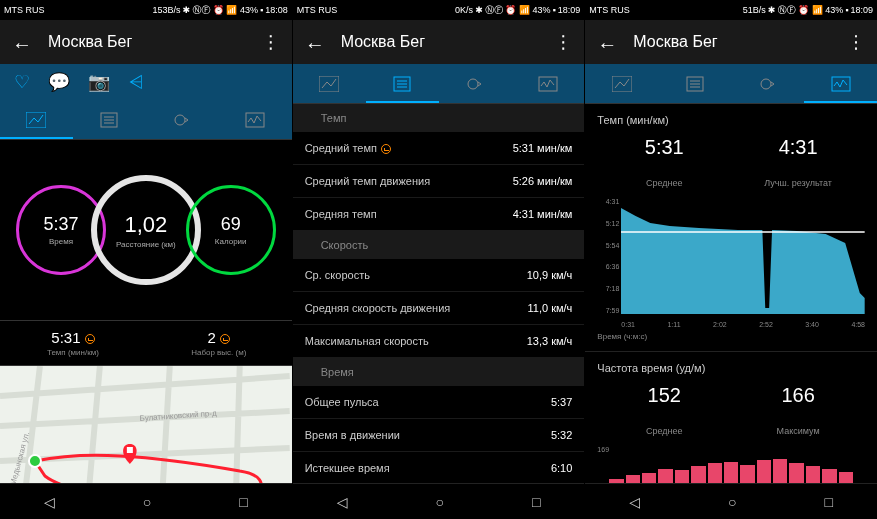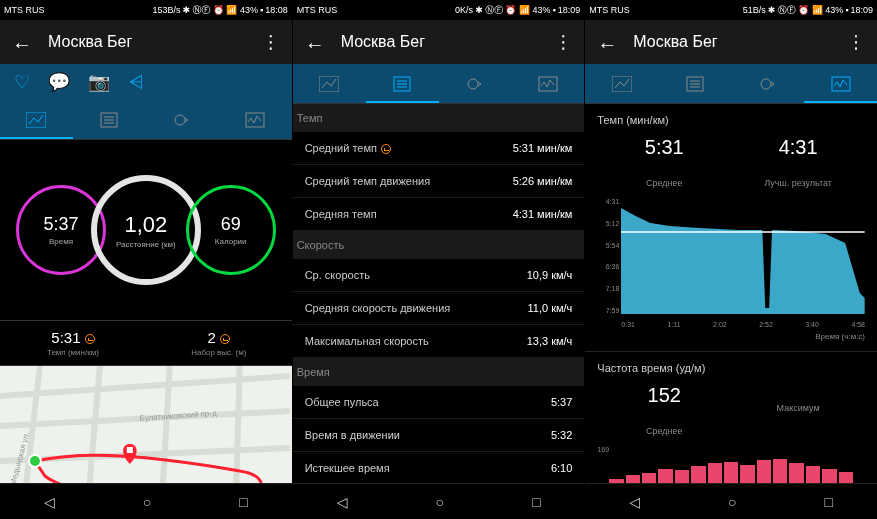--- a/index.html
+++ b/index.html
@@ -27,35 +27,35 @@
 .circle .val{font-size:18px;color:#fff}
 .c-dist .val{font-size:22px}
 .circle .lbl{font-size:8px;color:#aaa;margin-top:2px}
 .summary{display:flex;border-top:1px solid #333;border-bottom:1px solid #333}
 .summary>div{flex:1;padding:8px;text-align:center}
 .summary .v{font-size:15px;color:#fff}
 .summary .l{font-size:8px;color:#888;margin-top:2px}
 .pulse{display:inline-block;width:10px;height:10px;border:1px solid #ff8800;border-radius:50%;margin-left:4px;vertical-align:middle;position:relative}
 .pulse::after{content:"";position:absolute;top:3px;left:2px;width:4px;height:2px;border-bottom:1px solid #ff8800;border-left:1px solid #ff8800}
 .map{flex:1;background:#e8ede8;position:relative;height:170px}
-.section-h{padding:8px 4px;font-size:11px;color:#888;background:#1a1a1a}
+.section-h{padding:8px 28px;font-size:11px;color:#888;background:#1a1a1a}
 .row{display:flex;padding:10px 12px;font-size:11px;color:#ccc;border-bottom:1px solid #1a1a1a;}
 .row .k{flex:1}
 .row .v{color:#fff}
 .chart-area{padding:10px 12px}
 .chart-title{font-size:11px;color:#ccc;margin-bottom:10px}
 .bigstats{display:flex;margin-bottom:10px}
 .bigstats>div{flex:1;text-align:center}
 .bigstats .v{font-size:20px;color:#fff}
 .bigstats .l{font-size:9px;color:#888;margin-top:19px}
 .chart{position:relative;height:130px}
 .yaxis{position:absolute;left:0;top:0;bottom:14px;width:22px;display:flex;flex-direction:column;justify-content:space-between;font-size:7px;color:#888;text-align:right}
 .plot{position:absolute;left:24px;right:0;top:0;bottom:14px}
 .xaxis{position:absolute;left:24px;right:0;bottom:0;display:flex;justify-content:space-between;font-size:7px;color:#888}
-.xlabel{text-align:right;font-size:8px;color:#888;margin-top:4px}
+.xlabel{text-align:left;font-size:8px;color:#888;margin-top:4px}
 .hr-mini{display:flex;gap:2px;height:30px;align-items:flex-end;padding:0 12px}
 .hr-mini span{flex:1;background:#e8466a}
 .navbar{height:36px;background:#000;display:flex;justify-content:space-around;align-items:center;border-top:1px solid #222}
 .navbar span{color:#ccc;font-size:14px}
 </style>
 </head>
 <body>
 
 <div class="screen">
   <div class="statusbar">
@@ -333,20 +333,21 @@
     </div>
     <div style="height:1px;background:#222"></div>
     <div class="chart-area">
       <div class="chart-title">Частота время (уд/м)</div>
       <div class="bigstats">
         <div>
             <div class="v">152</div>
             <div class="l">Среднее</div>
           </div>
         <div>
+            <div class="v">166</div>
             <div class="l">Максимум</div>
           </div>
       </div>
       <div style="font-size:7px;color:#888;margin-bottom:2px">169</div>
       <div class="hr-mini">
         <span style="height:20%"></span>
           <span style="height:35%"></span>
           <span style="height:40%"></span>
           <span style="height:55%"></span>
           <span style="height:50%"></span>

